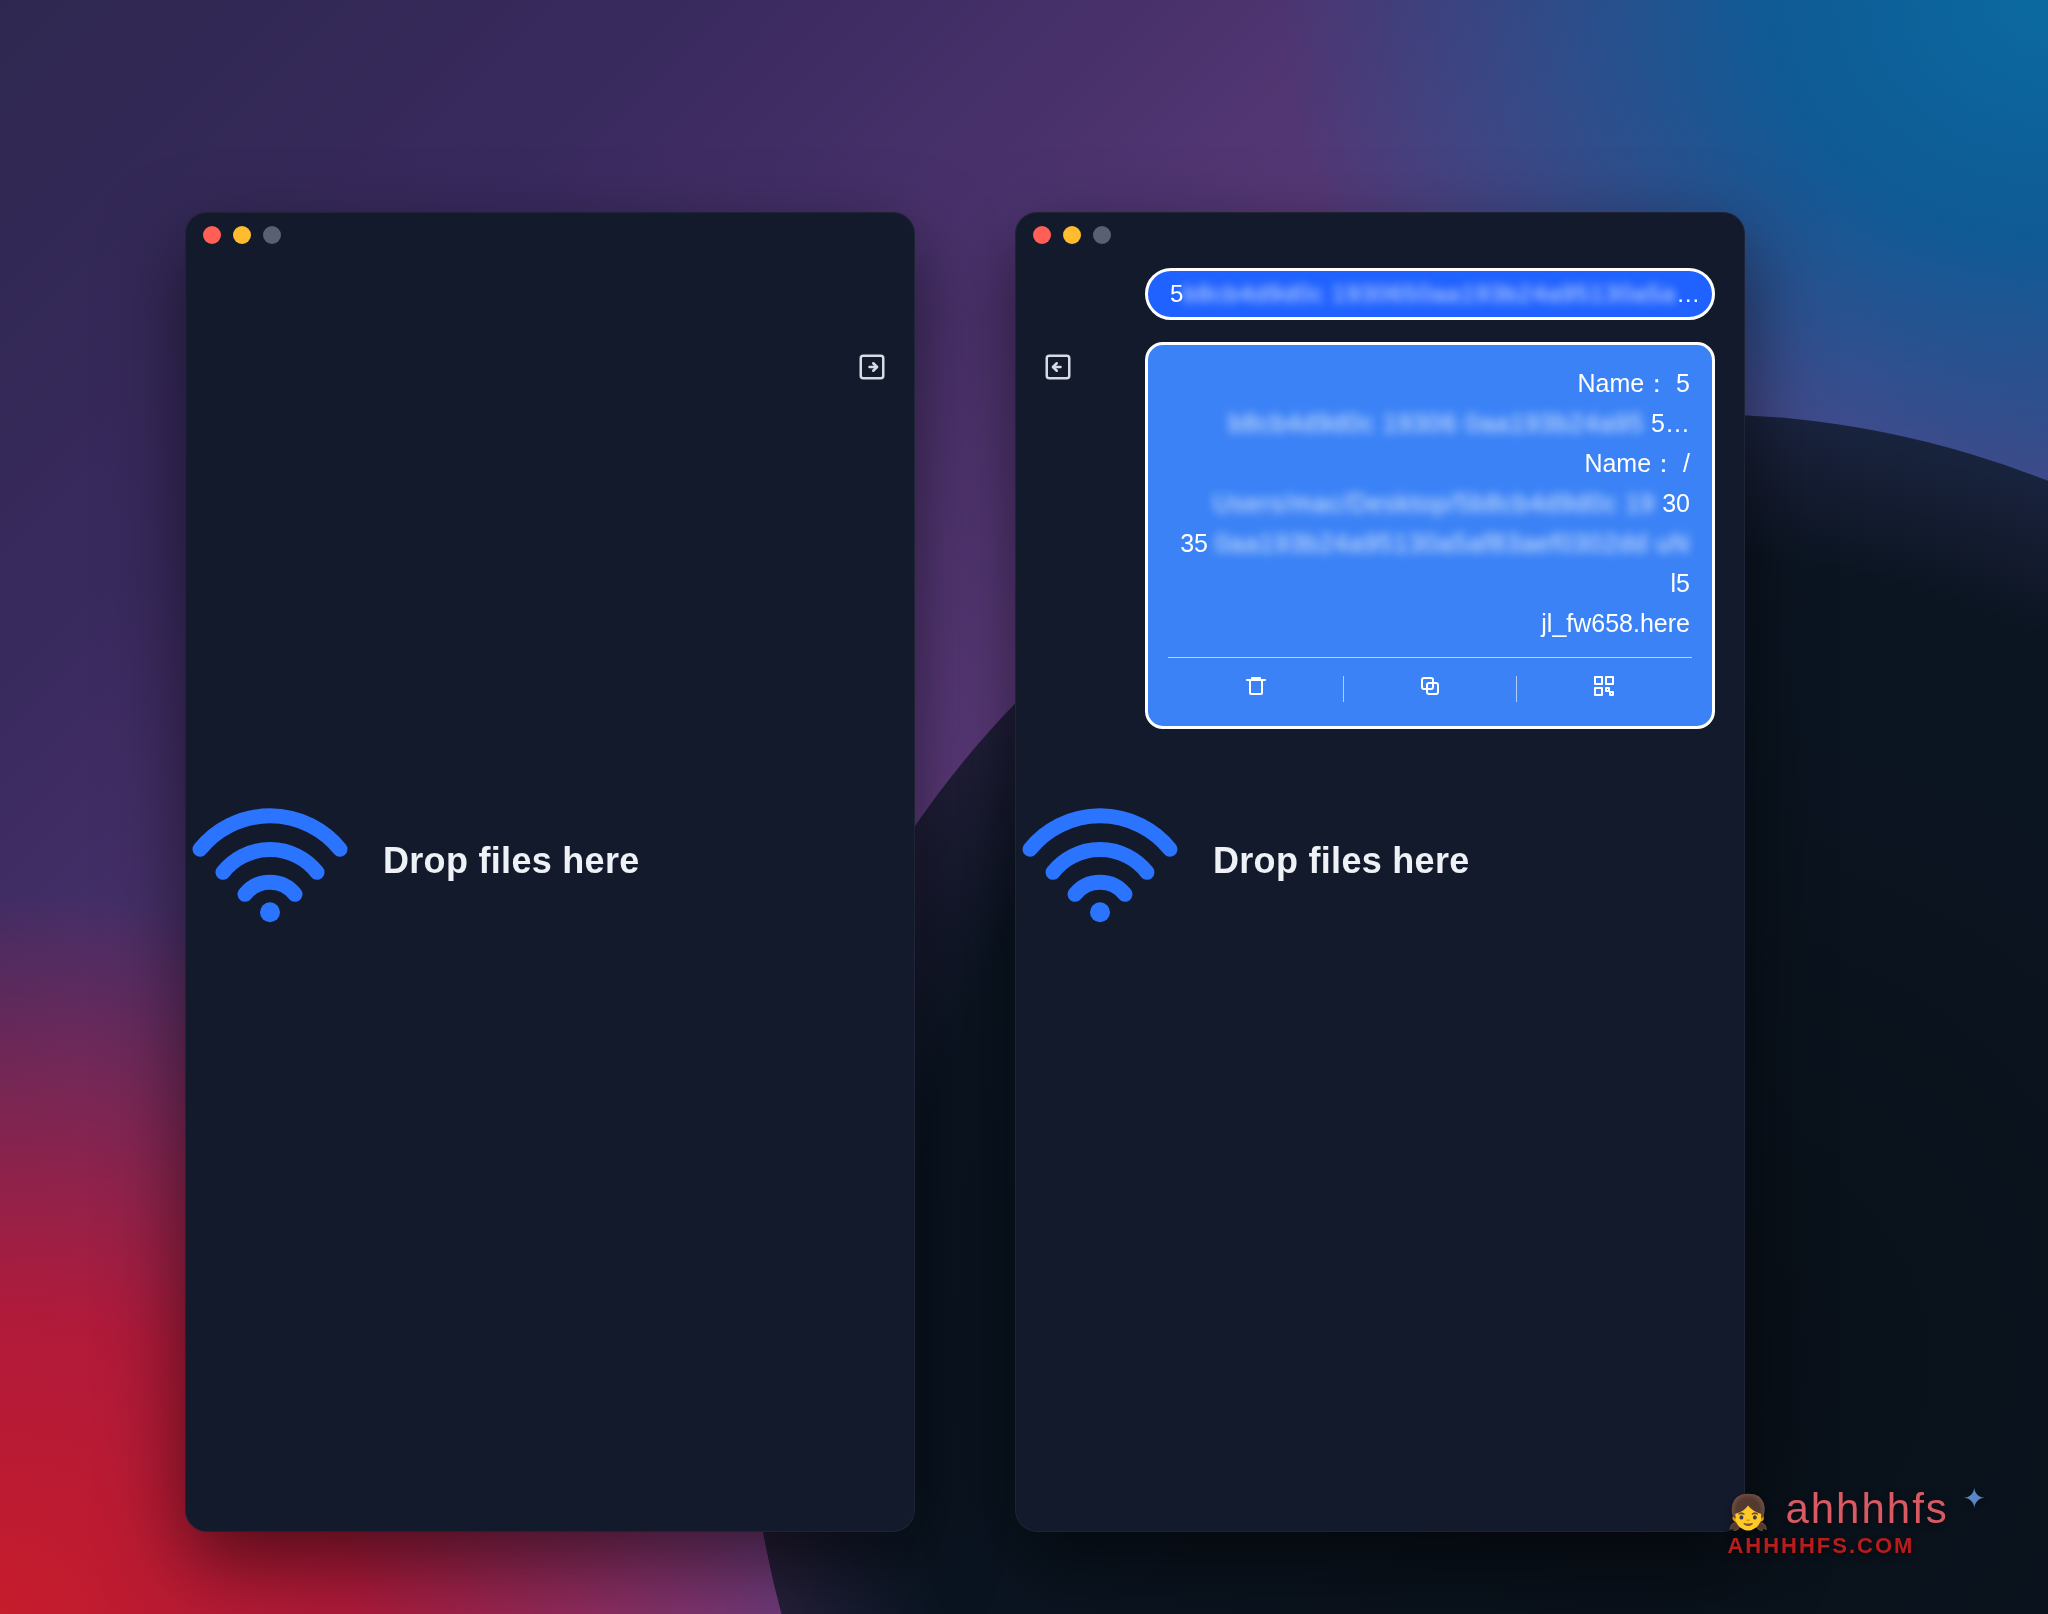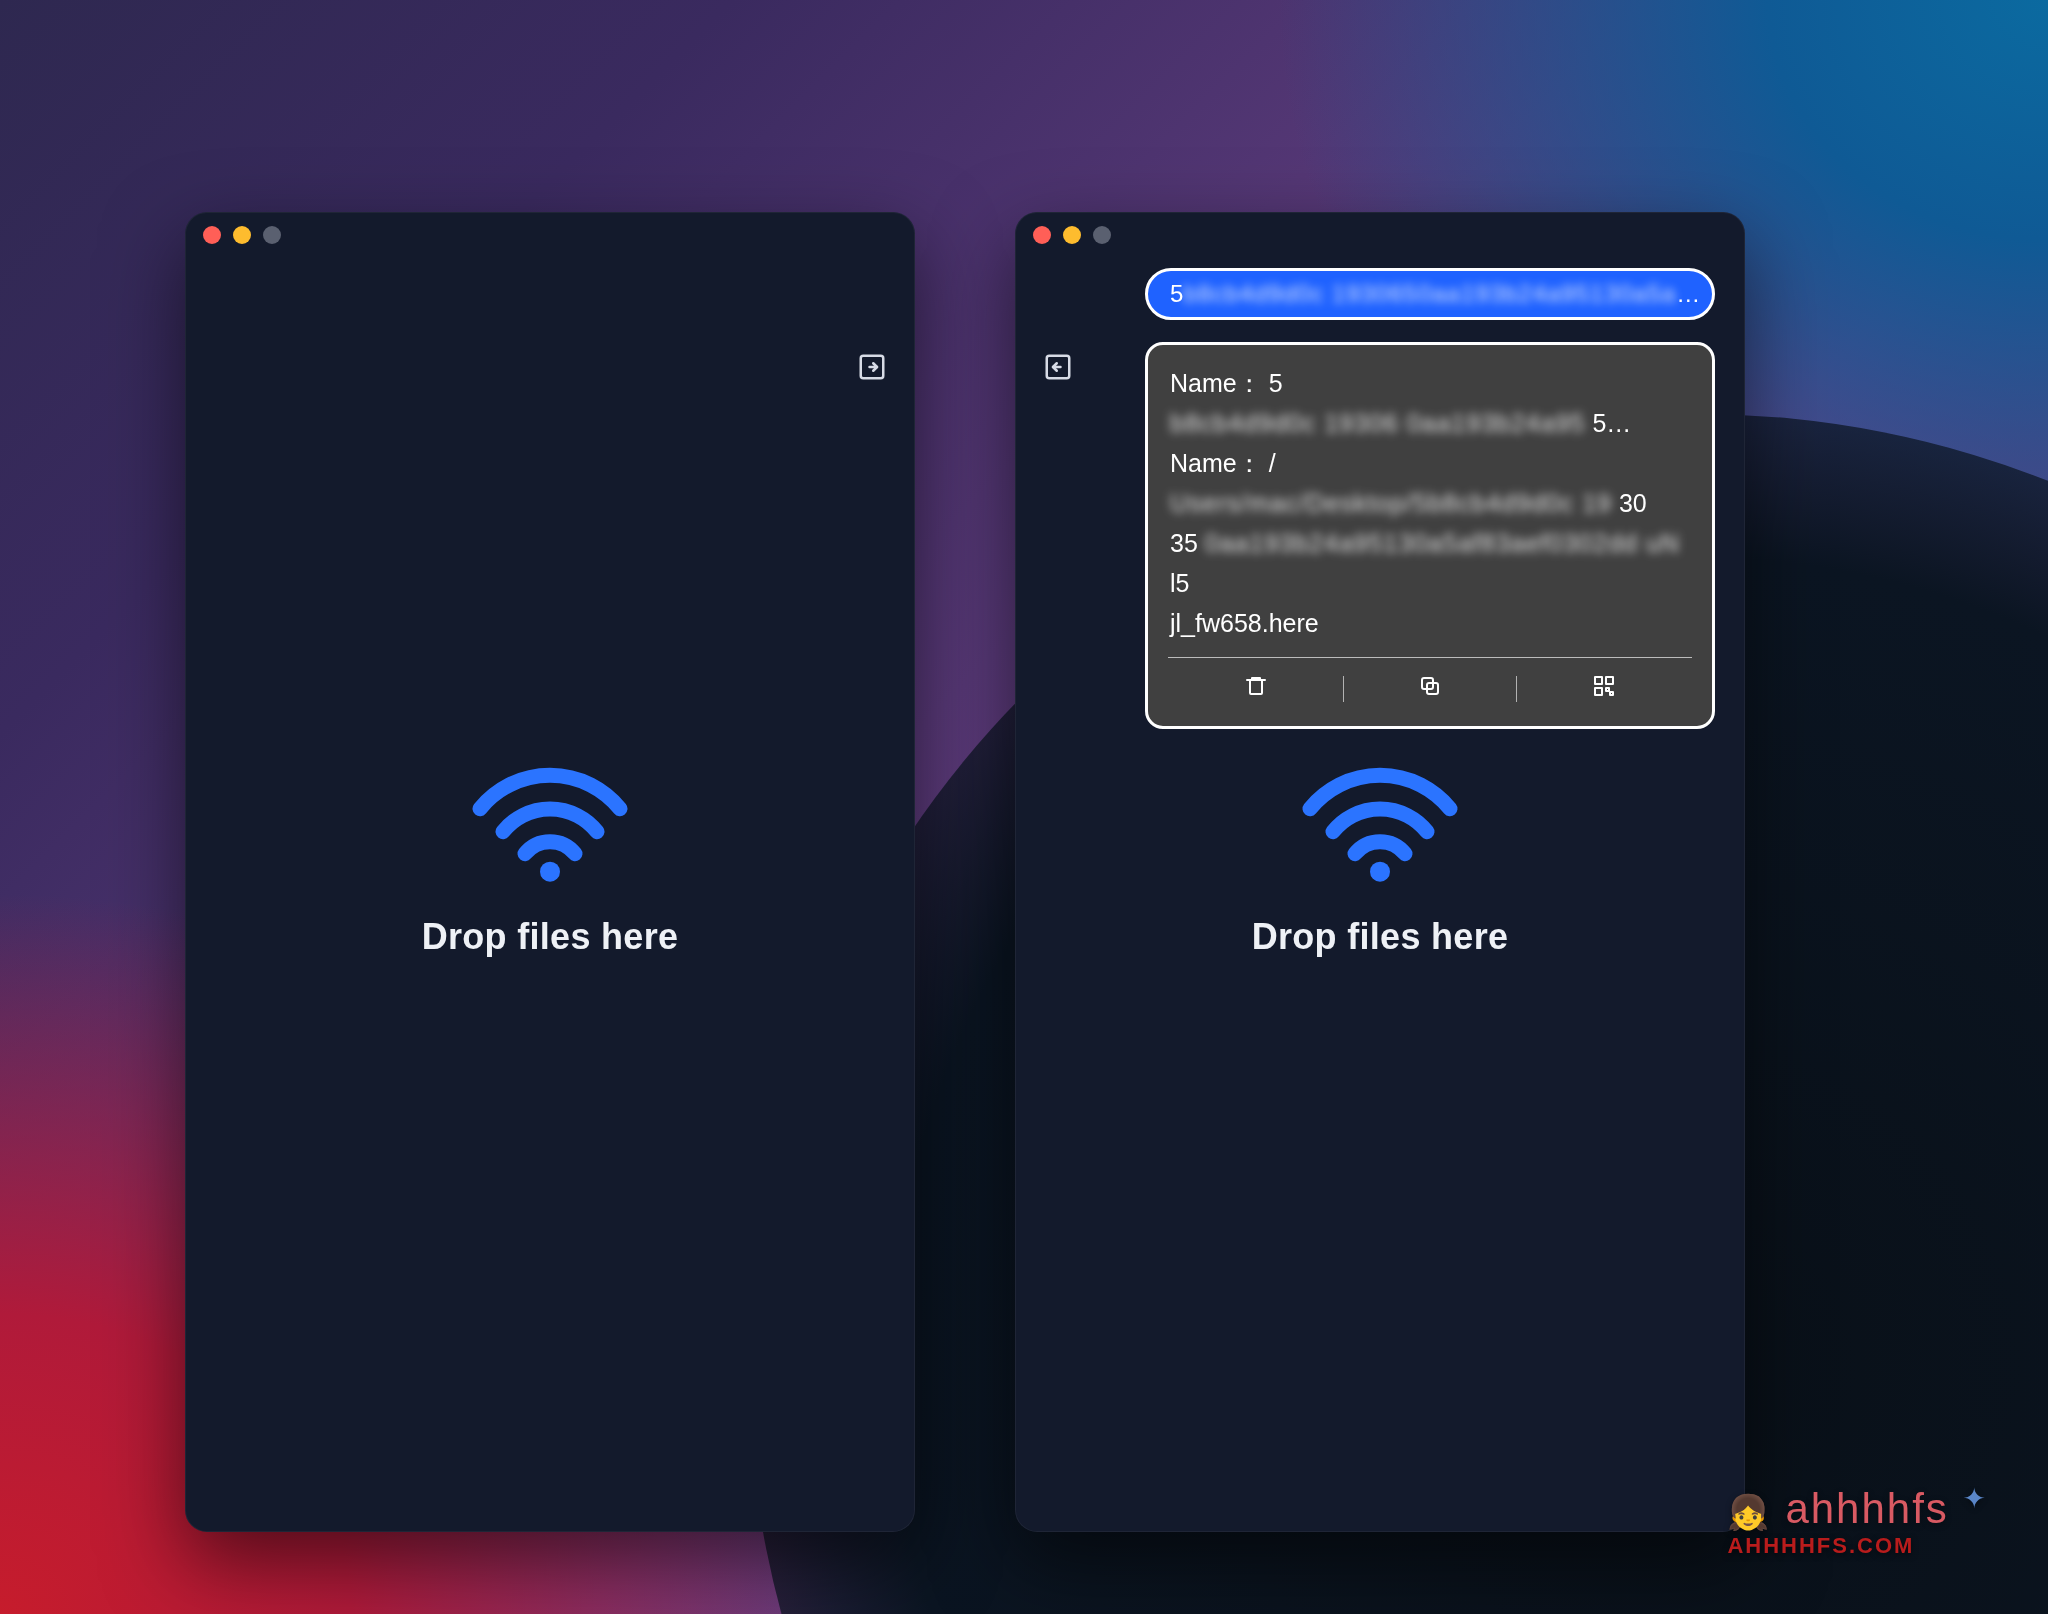--- a/index.html
+++ b/index.html
@@ -66,21 +66,21 @@
   }
   .window.left  .enter-icon-btn { right: 28px; }
   .window.right .enter-icon-btn { left: 28px; }
 
   .dropzone {
     position: absolute;
     left: 0; right: 0;
     top: 50%;
     transform: translateY(-58%);
     display: flex;
-    flex-direction: column;
+    flex-direction: row;
     align-items: center;
     gap: 28px;
   }
   .drop-text {
     color: #eef1f6;
     font-size: 36px;
     font-weight: 600;
     letter-spacing: .3px;
   }
 
@@ -109,25 +109,26 @@
     letter-spacing:1px;
   }
 
   .card {
     position: absolute;
     left: 130px;
     right: 30px;
     top: 130px;
     border-radius: 18px;
     border: 3px solid #ffffff;
-    background: #404040;
+    background: #3b82f6;
     color: #fff;
     padding: 18px 22px 12px 22px;
     font-size: 25px;
     line-height: 40px;
+    text-align: right;
   }
   .card .row { display:block; }
   .card .lbl { }
   .card .blurseg{
     display:inline-block;
     filter: blur(5px);
     opacity:.85;
     letter-spacing:1px;
   }
   .card hr{

